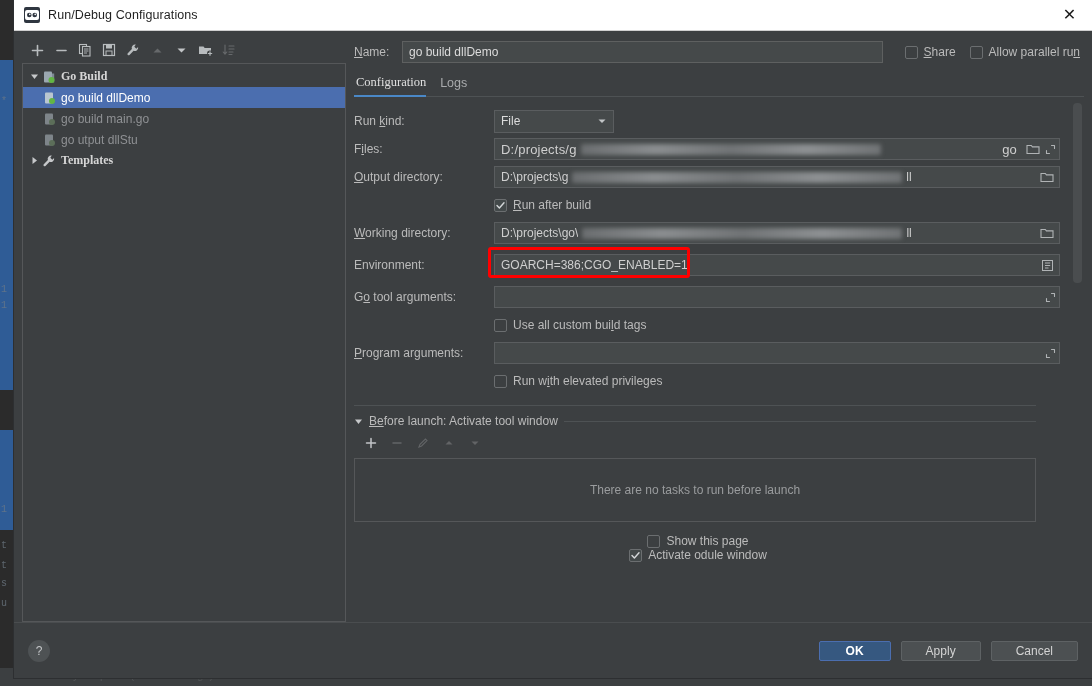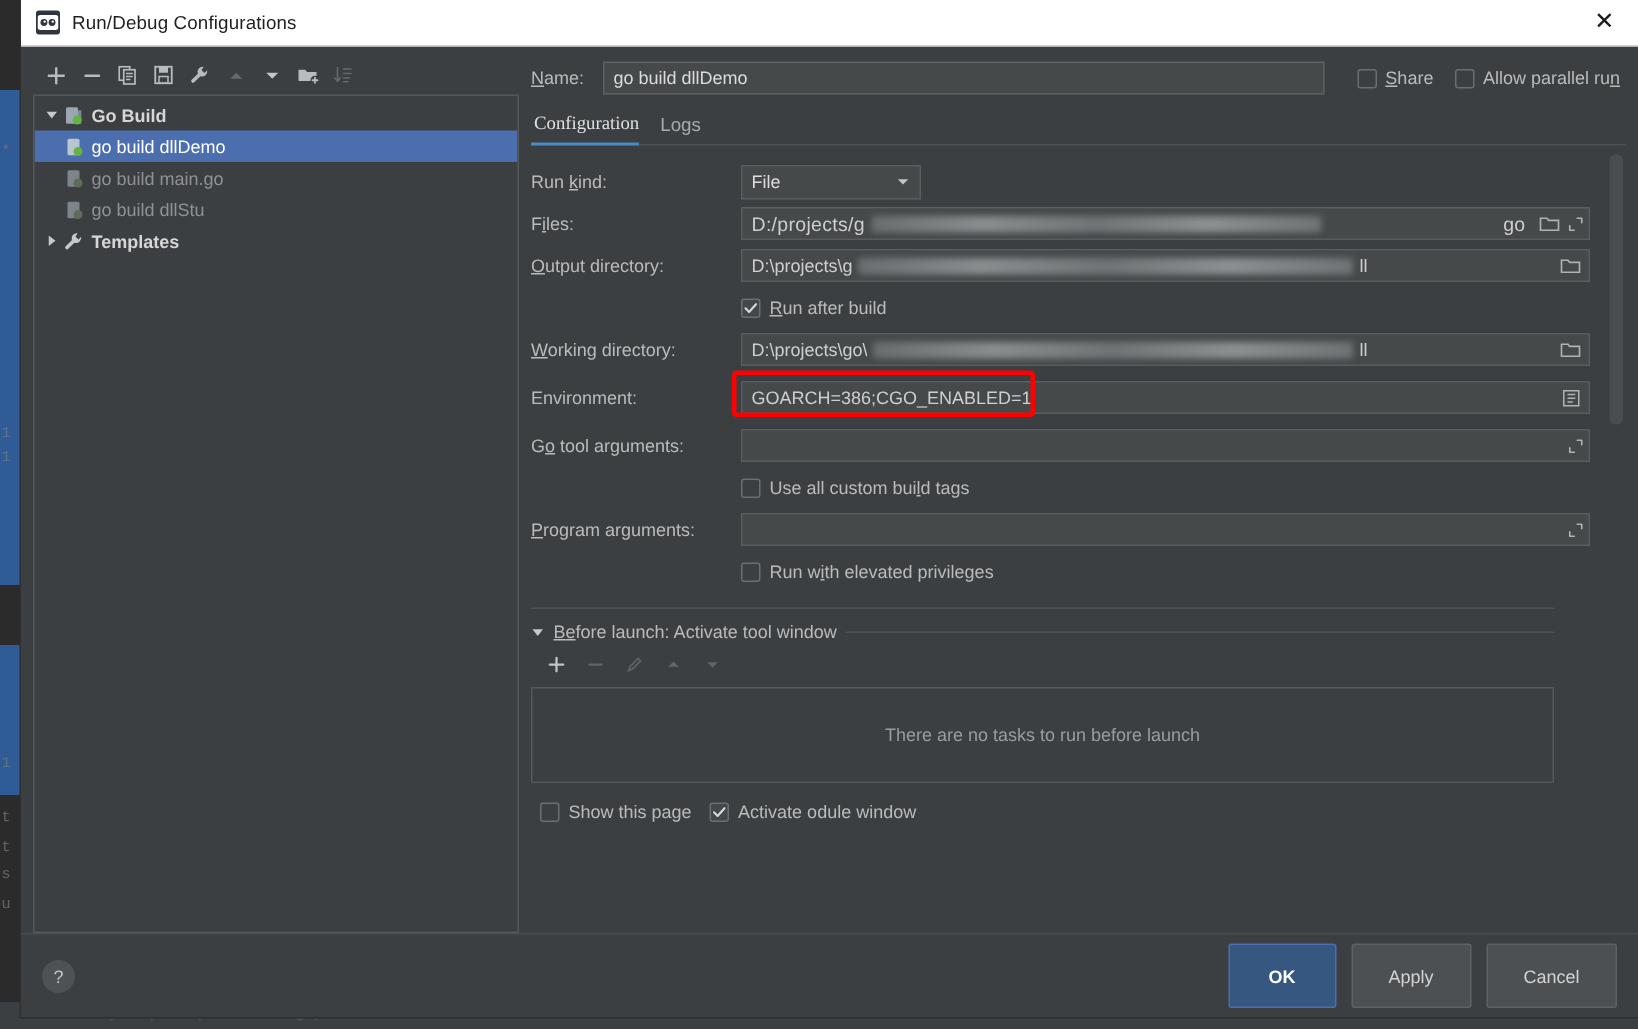--- a/index.html
+++ b/index.html
@@ -134,21 +134,21 @@
     width: 14px; flex: 0 0 14px;
     display: flex; align-items: center; justify-content: center;
   }
   .tw svg { display: block; }
   .tree-ico {
     width: 16px; flex: 0 0 16px; margin-right: 4px;
     display: flex; align-items: center; justify-content: center;
   }
   .tree-ico svg { display: block; }
   .tree-label { font-size: 12px; color: #bbbbbb; }
-  .tree-label.bold { font-weight: bold; color: #d6d6d6; }
+  .tree-label.bold { font-weight: bold; color: #d6d6d6; font-family: Liberation Serif, serif; }
   .tree-label.dim { color: #8f9194; }
   .indent-1 { padding-left: 18px; }
 
   
   .right-pane {
     flex: 1; min-width: 0;
     display: flex; flex-direction: column;
     padding-left: 8px;
     position: relative;
   }
@@ -287,40 +287,40 @@
   .bl-title .mn { text-decoration: underline; }
   .bl-line { flex: 1; height: 1px; background: #4e5254; }
   .bl-toolbar { display: flex; align-items: center; gap: 4px; margin: 4px 0 4px 6px; }
   .bl-box {
     margin-right: 24px; height: 64px;
     border: 1px solid #555759; background: #3c3f41;
     display: flex; align-items: center; justify-content: center;
     color: #9a9c9e; font-size: 12px;
   }
   .bottom-checks {
-    display: flex; align-items: center; gap: 12px;
-    margin: 12px 0 0 6px; padding-right: 24px;
+    display: flex; align-items: center; gap: 0;
+    margin: 12px 0 0 6px; padding-right: 24px; flex-direction: column;
   }
 
   
   .footer {
     height: 56px; flex: 0 0 56px;
     display: flex; align-items: center;
     padding: 0 14px 0 14px;
     border-top: 1px solid #4a4d4f;
   }
   .help-btn {
     width: 22px; height: 22px; border-radius: 50%;
     background: #4e5254; color: #c4c6c8;
     display: flex; align-items: center; justify-content: center;
     font-size: 12px;
   }
   .footer-spacer { flex: 1; }
   .btn {
-    height: 43px; min-width: 72px;
+    height: 20px; min-width: 72px;
     display: flex; align-items: center; justify-content: center;
     font-size: 12px; border-radius: 2px;
     margin-left: 10px; padding: 0 24px;
     border: 1px solid #5e6264; background: #4c5052; color: #d3d3d3;
   }
   .btn.primary {
     background: #365880; border-color: #4b6eaf; color: #ffffff; font-weight: bold;
   }
 </style>
 </head>
@@ -460,21 +460,21 @@
             <span class="tree-label dim">go build main.go</span>
           </div>
 
           <div class="tree-row indent-1">
             <div class="tree-ico">
               <svg width="14" height="14" viewBox="0 0 14 14">
                 <rect x="3" y="1.5" width="8" height="11" rx="1" fill="#7e858a"></rect>
                 <circle cx="10" cy="10" r="3" fill="#5c6e59"></circle>
               </svg>
             </div>
-            <span class="tree-label dim">go build dllStu</span>
+            <span class="tree-label dim">go utput dllStu</span>
           </div>
 
           <div class="tree-row">
             <div class="tw">
               <svg width="9" height="9" viewBox="0 0 9 9">
                   <path d="M2.5 1v7L7 4.5z" fill="#c6c8ca"></path>
                 </svg>
             </div>
             <div class="tree-ico">
               <svg width="14" height="14" viewBox="0 0 14 14">

